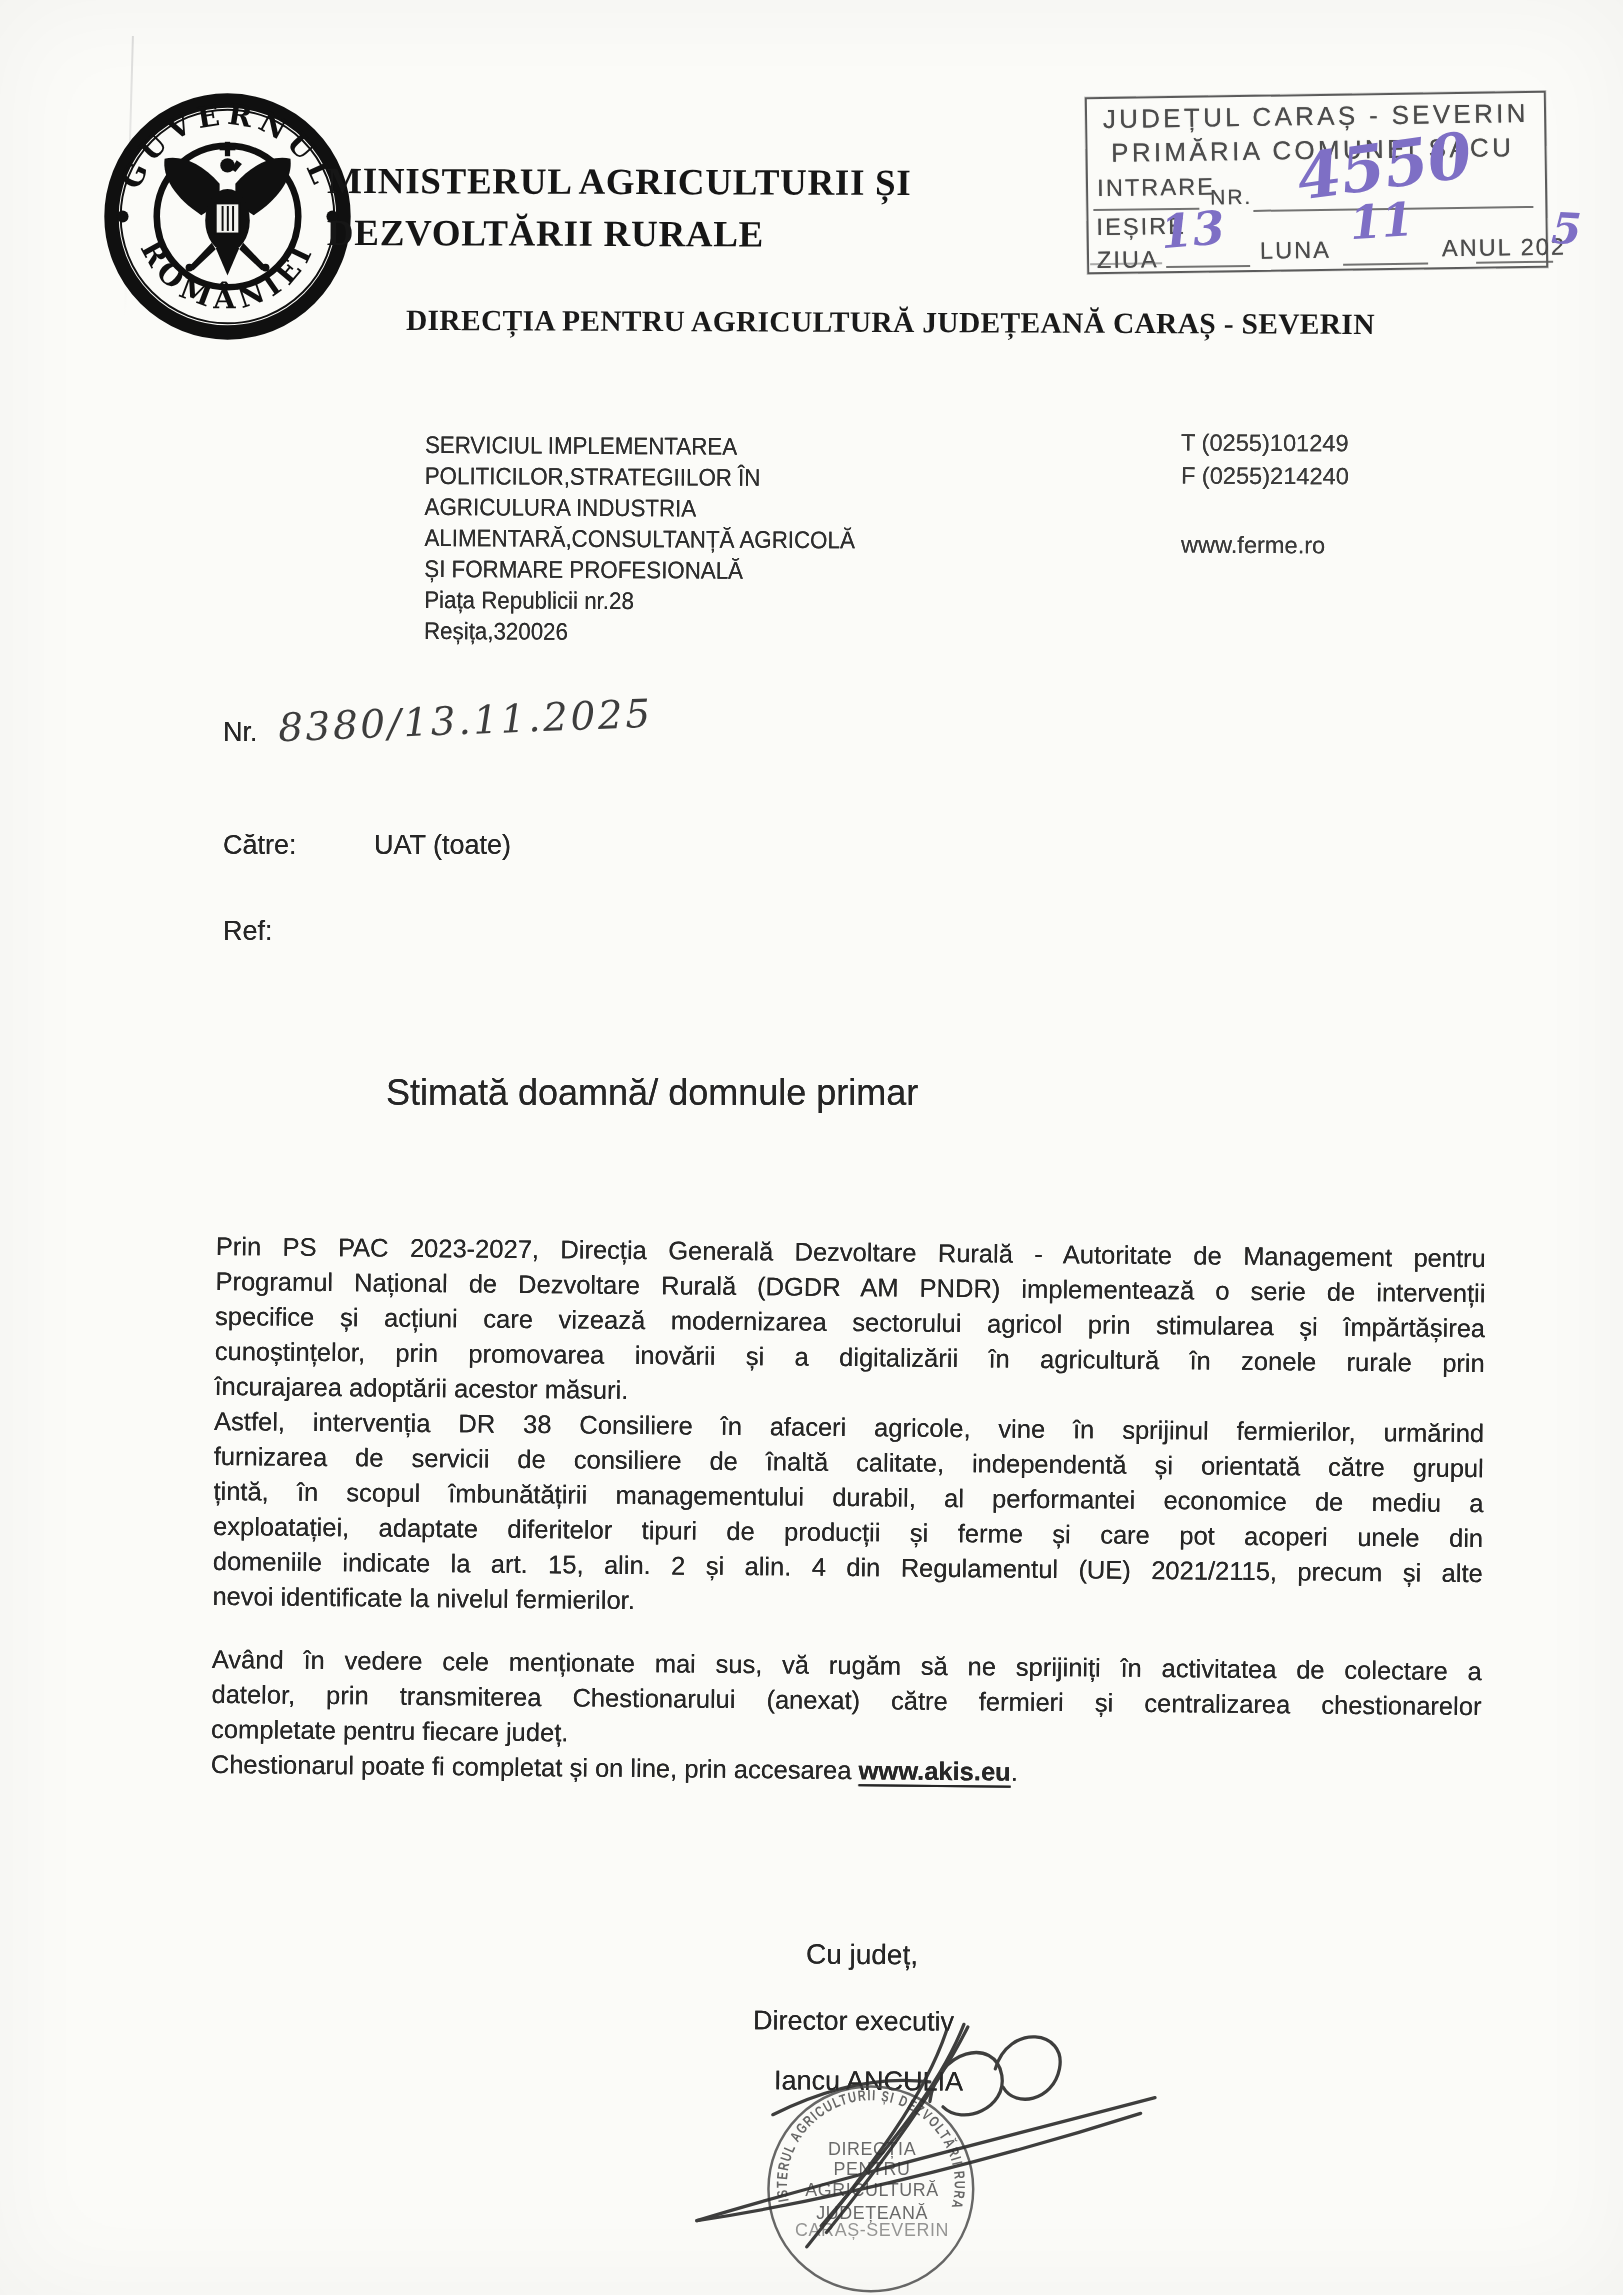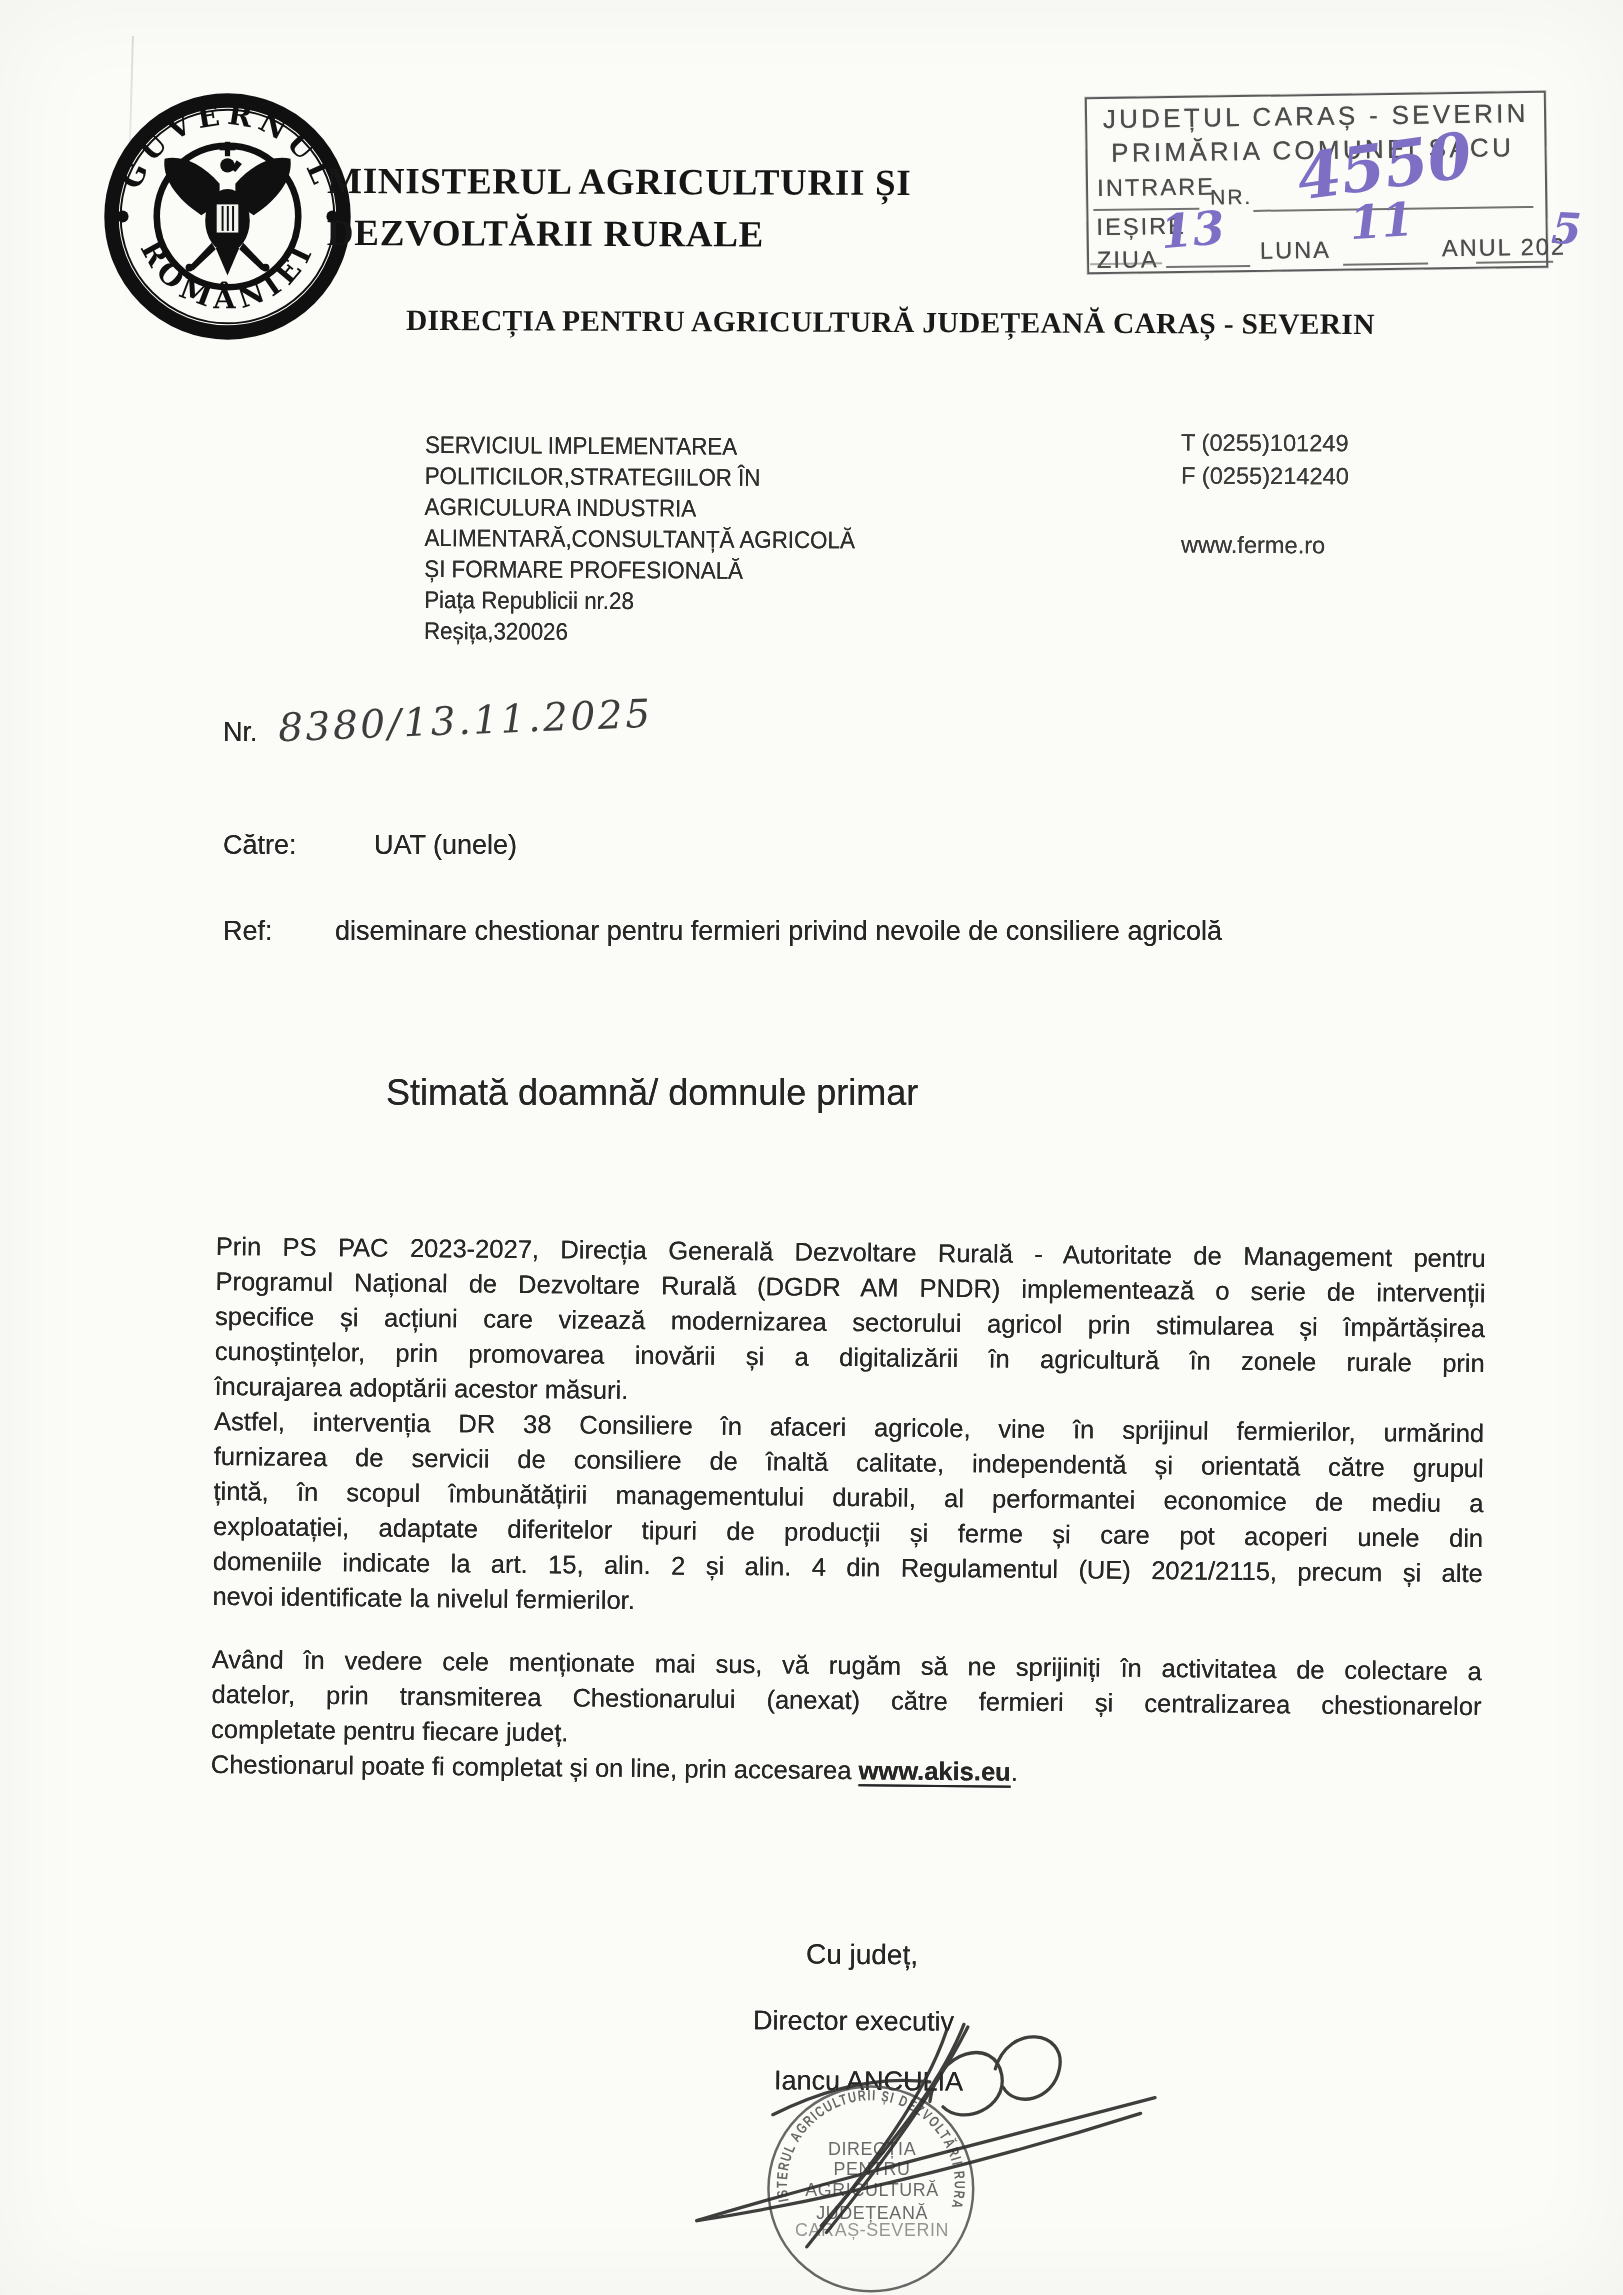--- a/index.html
+++ b/index.html
@@ -125,23 +125,22 @@
   <div class="abs contact thick" style="left:1181px;top:427px">
     <div>T (0255)101249</div>
     <div>F (0255)214240</div>
   </div>
   <div class="abs contact thick" style="left:1181px;top:529px">www.ferme.ro</div>
 
   <div class="abs txt thick" style="left:223px;top:717px">Nr.</div>
   <div class="abs hand-nr" style="left:278px;top:698px">8380/13.11.2025</div>
 
   <div class="abs txt thick" style="left:223px;top:830px">Către:</div>
-  <div class="abs txt thick" style="left:374px;top:830px">UAT (unele)</div>
+  <div class="abs txt thick" style="left:374px;top:830px">UAT (toate)</div>
   <div class="abs txt thick" style="left:223px;top:916px">Ref:</div>
-  <div class="abs txt thick" style="left:335px;top:916px">diseminare chestionar pentru fermieri privind nevoile de consiliere agricolă</div>
 
   <div class="abs txt thick" style="left:386px;top:1072px;font-size:36px">Stimată doamnă/ domnule primar</div>
 
   <div class="abs body-block">
     <div class="bl">Prin PS PAC 2023-2027, Direcția Generală Dezvoltare Rurală - Autoritate de Management pentru</div>
     <div class="bl">Programul Național de Dezvoltare Rurală (DGDR AM PNDR) implementează o serie de intervenții</div>
     <div class="bl">specifice și acțiuni care vizează modernizarea sectorului agricol prin stimularea și împărtășirea</div>
     <div class="bl">cunoștințelor, prin promovarea inovării și a digitalizării în agricultură în zonele rurale prin</div>
     <div class="bl last">încurajarea adoptării acestor măsuri.</div>
     <div class="bl">Astfel, intervenția DR 38 Consiliere în afaceri agricole, vine în sprijinul fermierilor, urmărind</div>

